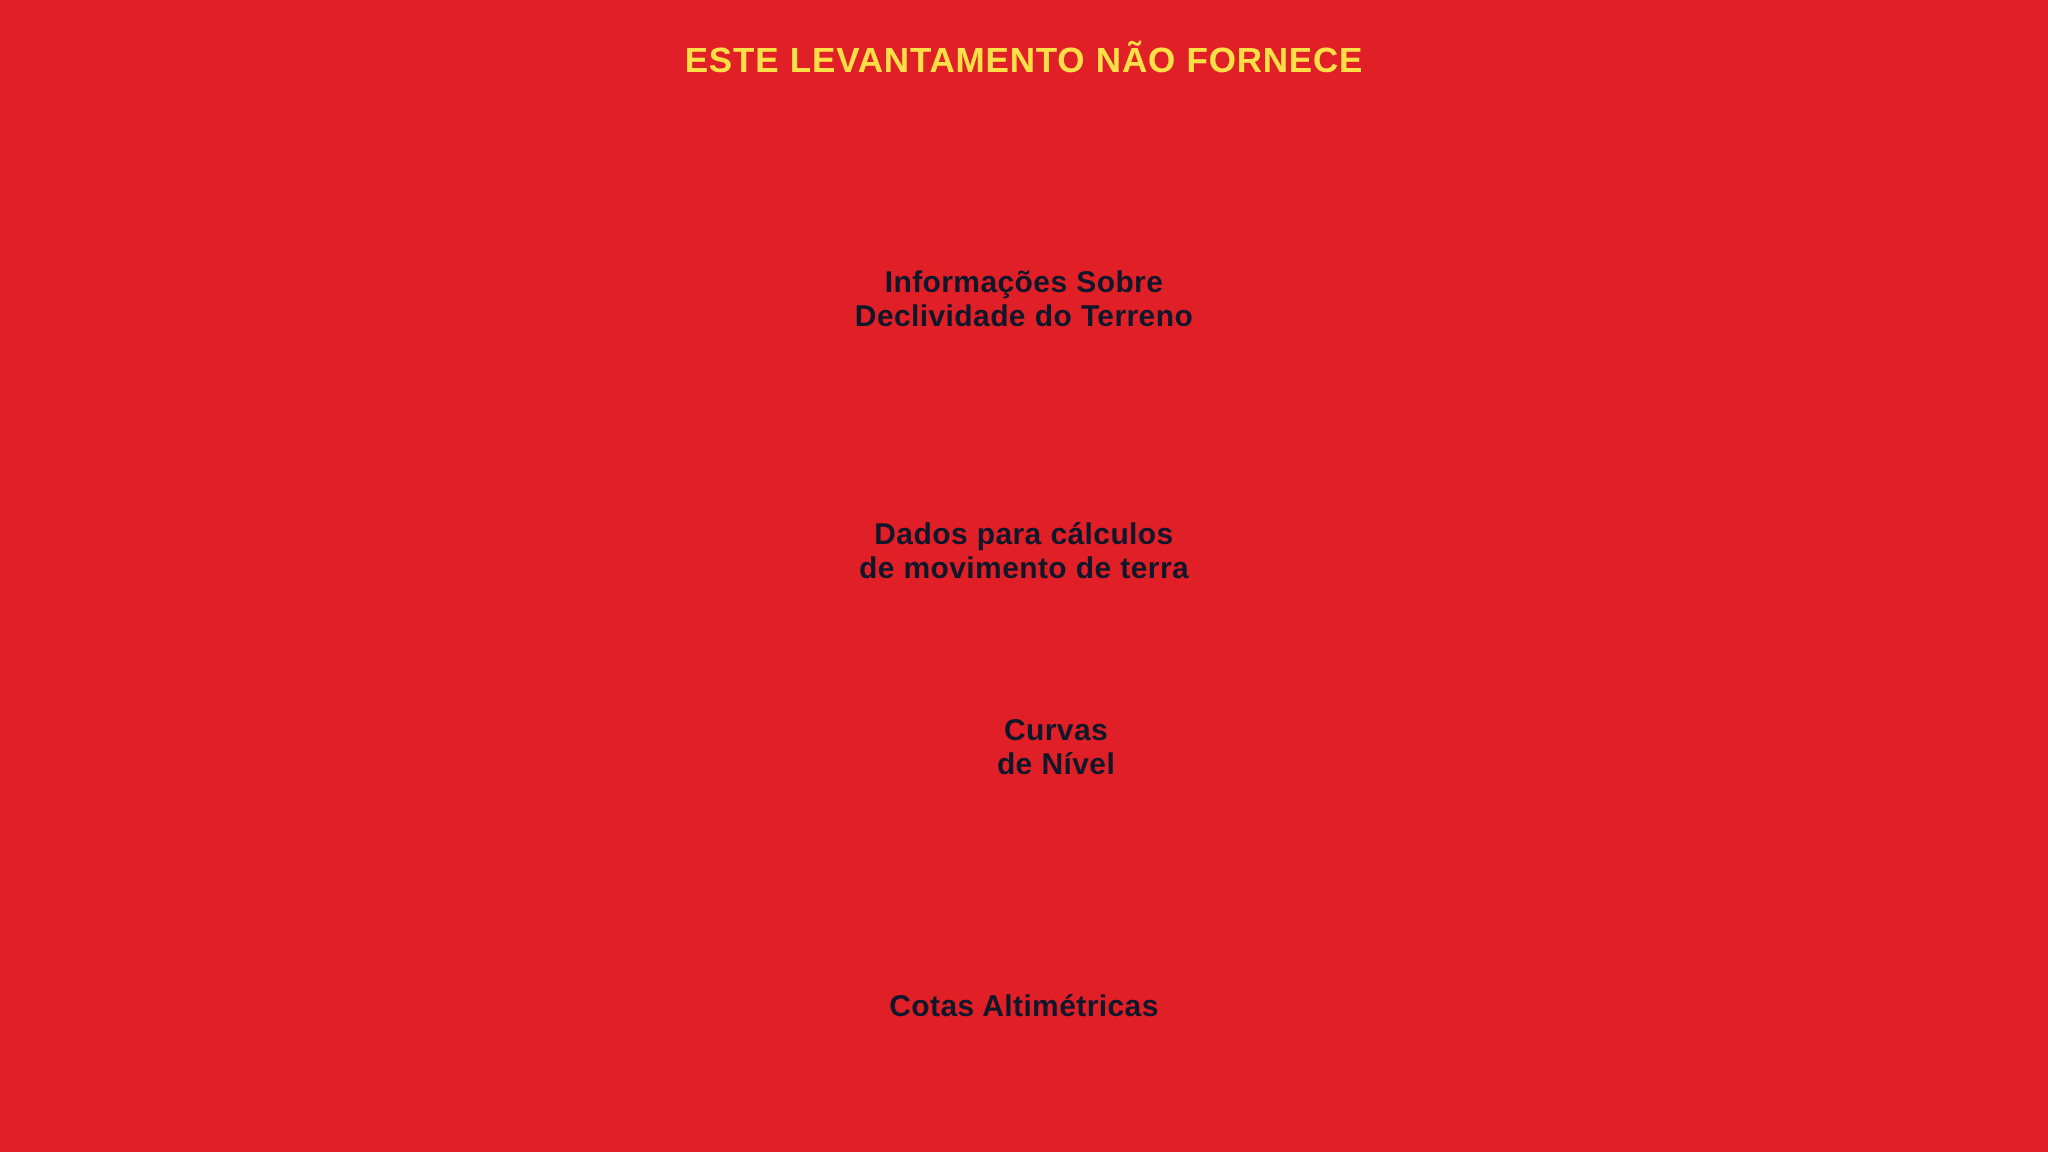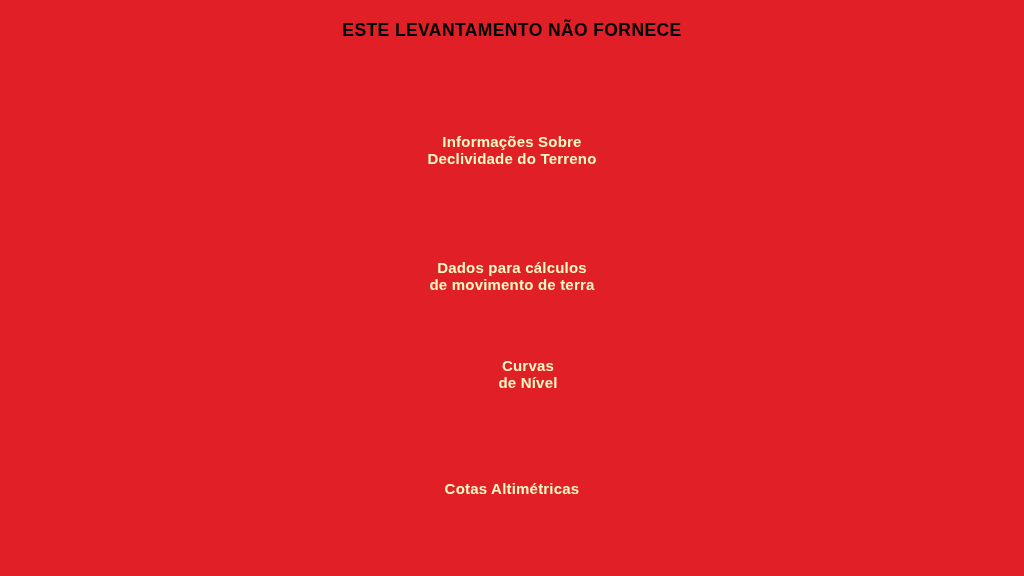--- a/index.html
+++ b/index.html
@@ -17,42 +17,42 @@
   .slide {
     position: absolute;
     inset: 0;
   }
   .slide-title {
     position: absolute;
     top: 20px;
     left: 0;
     width: 100%;
     text-align: center;
-    color: #000000;
+    color: #fde047;
     font-size: 17.5px;
     font-weight: 700;
     letter-spacing: 0.4px;
     white-space: pre-line;
   }
   .slide-item {
     position: absolute;
     left: 0;
     width: 100%;
     text-align: center;
-    color: #fef9c3;
+    color: #0f172a;
     font-size: 15px;
     font-weight: 700;
     line-height: 16.5px;
     letter-spacing: 0.2px;
     white-space: pre-line;
   }
   .item-1 { top: 134px; }
   .item-2 { top: 246px; margin-top: 14px; }
   .item-3 { top: 358px; padding-left: 16px; }
-  .item-4 { top: 481px; }
+  .item-4 { top: 496px; }
 </style>
 </head>
 <body style="--slide-bg: #E01F26;">
 
 <div class="slide">
   <div class="slide-title">ESTE LEVANTAMENTO NÃO FORNECE</div>
 
   <div class="slide-item item-1">Informações Sobre
 Declividade do Terreno</div>
 

